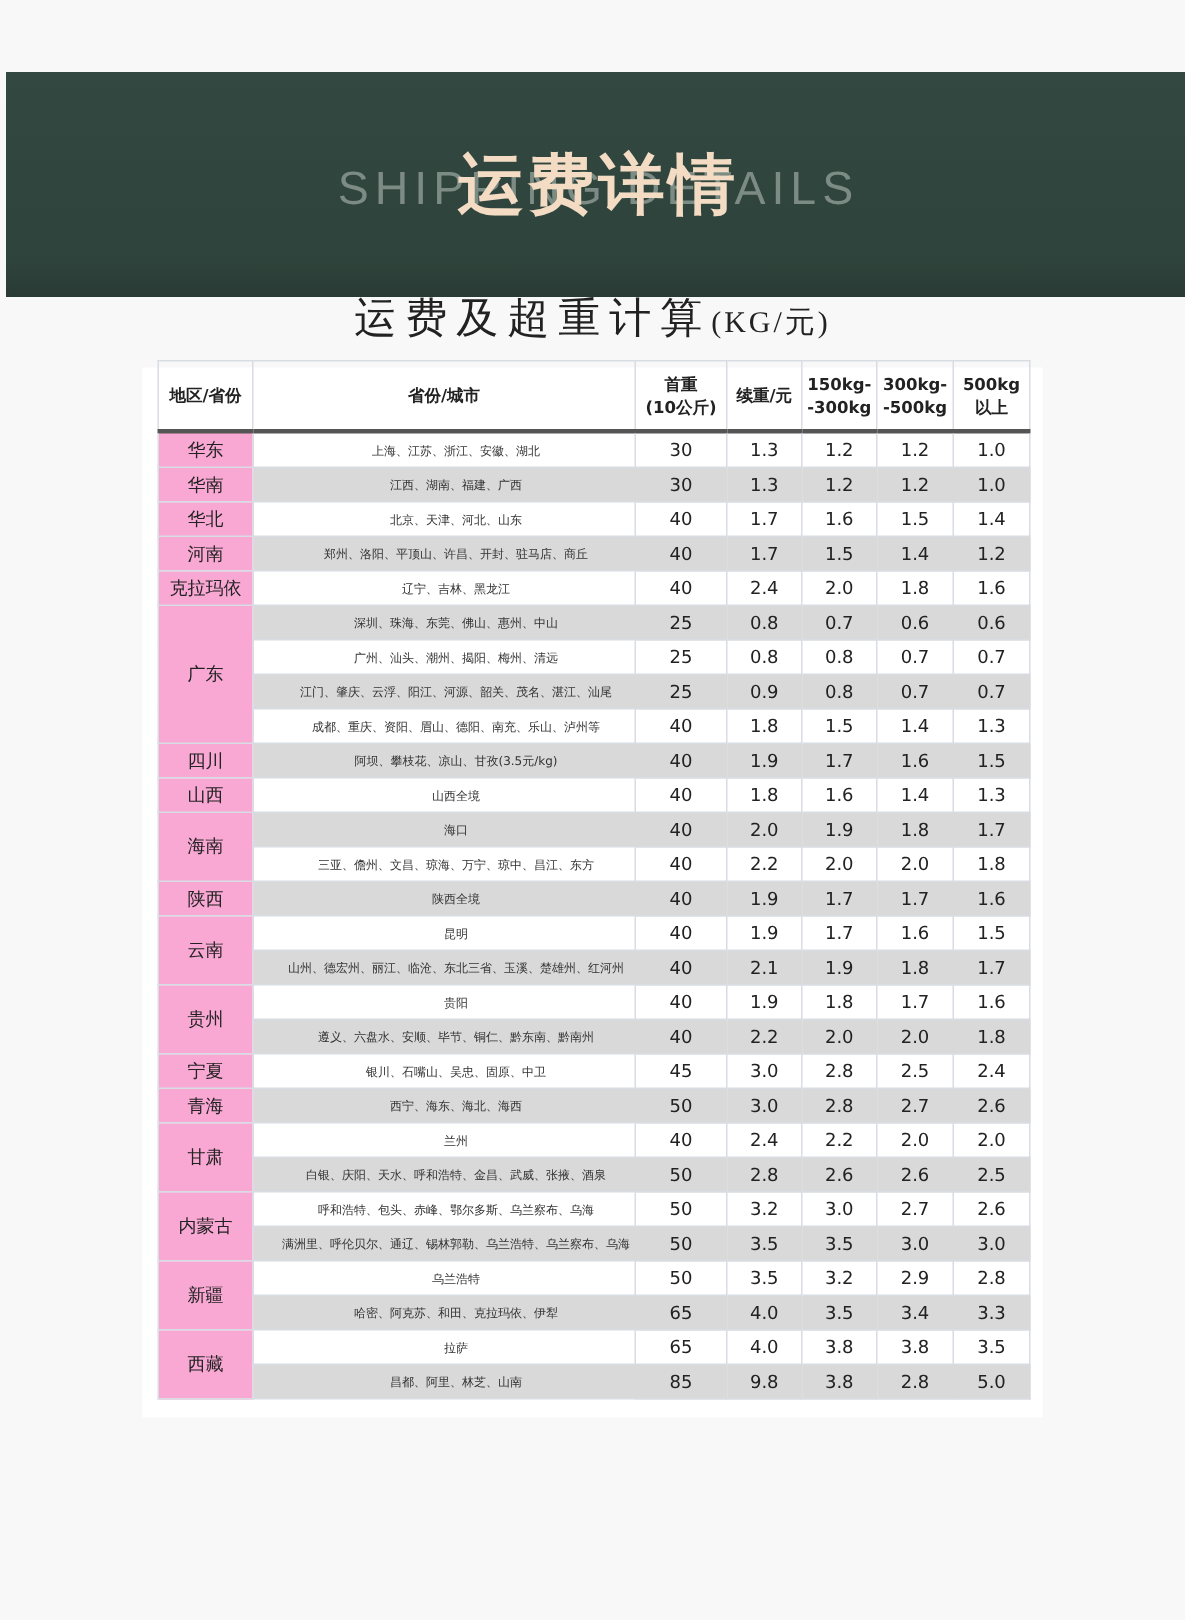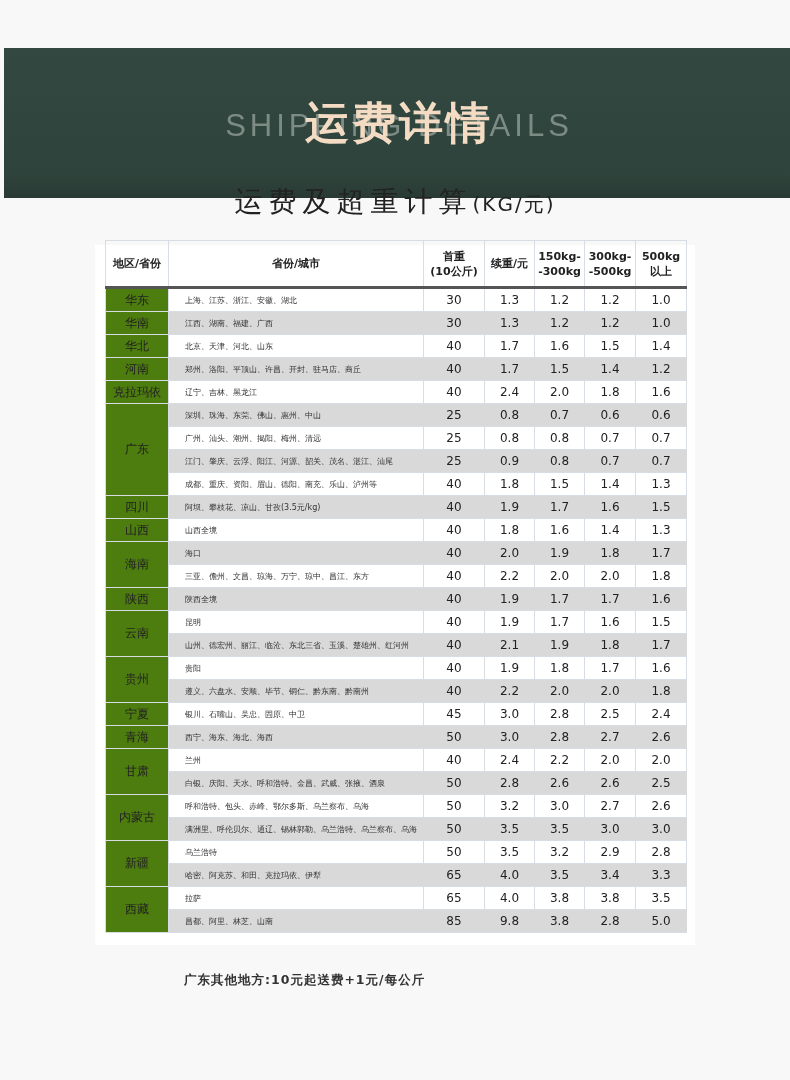--- a/index.html
+++ b/index.html
@@ -6,32 +6,32 @@
   body { width:790px; height:1080px; background:#f8f8f8; position:relative; overflow:hidden;
          font-family:"DejaVu Sans", sans-serif; color:#222; }
   .banner { position:absolute; left:4px; top:0; width:790px; height:150px;
             background:linear-gradient(#324840 0%, #2e433b 85%, #293a34 100%);margin-top:48px; }
   .banner-bg { position:absolute; left:0; top:60px; width:790px; text-align:center;
                font-family:"Liberation Sans", sans-serif; font-size:31px; letter-spacing:4px;
                color:#7d8b85; }
   .banner-title { position:absolute; left:0; top:46px; width:790px; text-align:center;
                   font-family:"DejaVu Sans", sans-serif; font-weight:bold; font-size:44px;
                   letter-spacing:3px; color:#f3dcc3; }
-  .section-title { position:absolute; left:0; top:183px; width:790px; text-align:center;
-                   font-size:28px; letter-spacing:6px; color:#222; }
+  .section-title { position:absolute; left:0; top:193px; width:790px; text-align:center;
+                   font-size:28px; letter-spacing:6px; color:#222;font-family:Liberation Serif, serif; }
   .section-title .unit { font-size:20px; letter-spacing:2px; }
   .panel { position:absolute; left:95px; top:245px; width:600px; height:700px; background:#fff; }
   table { position:absolute; left:105px; top:240px; border-collapse:collapse; table-layout:fixed;
           width:581px; font-family:"DejaVu Sans", sans-serif; }
   th { height:43px; font-size:11px; font-weight:bold; color:#222; border:1px solid #d8dce3;
        border-bottom:3px solid #555; line-height:15px; }
   td { height:22px; padding:0; border-left:1px solid #d8dce3; border-right:1px solid #d8dce3;
        border-bottom:1px solid #d8dce3; text-align:center; font-size:12px; color:#222; }
-  td.city { text-align:left; padding-left:16px; font-size:8px; color:#333; white-space:nowrap; overflow:hidden; }
-  td.region { font-size:12px; background:#4d7c0f; }
+  td.city { text-align:center; padding-left:16px; font-size:8px; color:#333; white-space:nowrap; overflow:hidden; }
+  td.region { font-size:12px; background:#f9a8d4; }
   tr.gray td:not(.region) { background:#d9d9d9; border-left-color:#d9d9d9; border-right-color:#d9d9d9; }
   .notes { position:absolute; left:170px; top:968px; font-size:12.5px; color:#333; font-weight:bold; letter-spacing:1px; }
   .notes div { height:24px; line-height:24px; white-space:nowrap; }
   .notes .normal { font-weight:normal; }
   .notes .indent { padding-left:14px; }
 </style>
 </head>
 <body>
 
 <div class="banner">
@@ -304,14 +304,13 @@
         <td>85</td>
         <td>9.8</td>
         <td>3.8</td>
         <td>2.8</td>
         <td>5.0</td>
       </tr>
     </tbody>
 </table>
 
 <div class="notes">
-  <div class="indent">广东其他地方:10元起送费+1元/每公斤</div>
 </div>
 
 </body></html>

